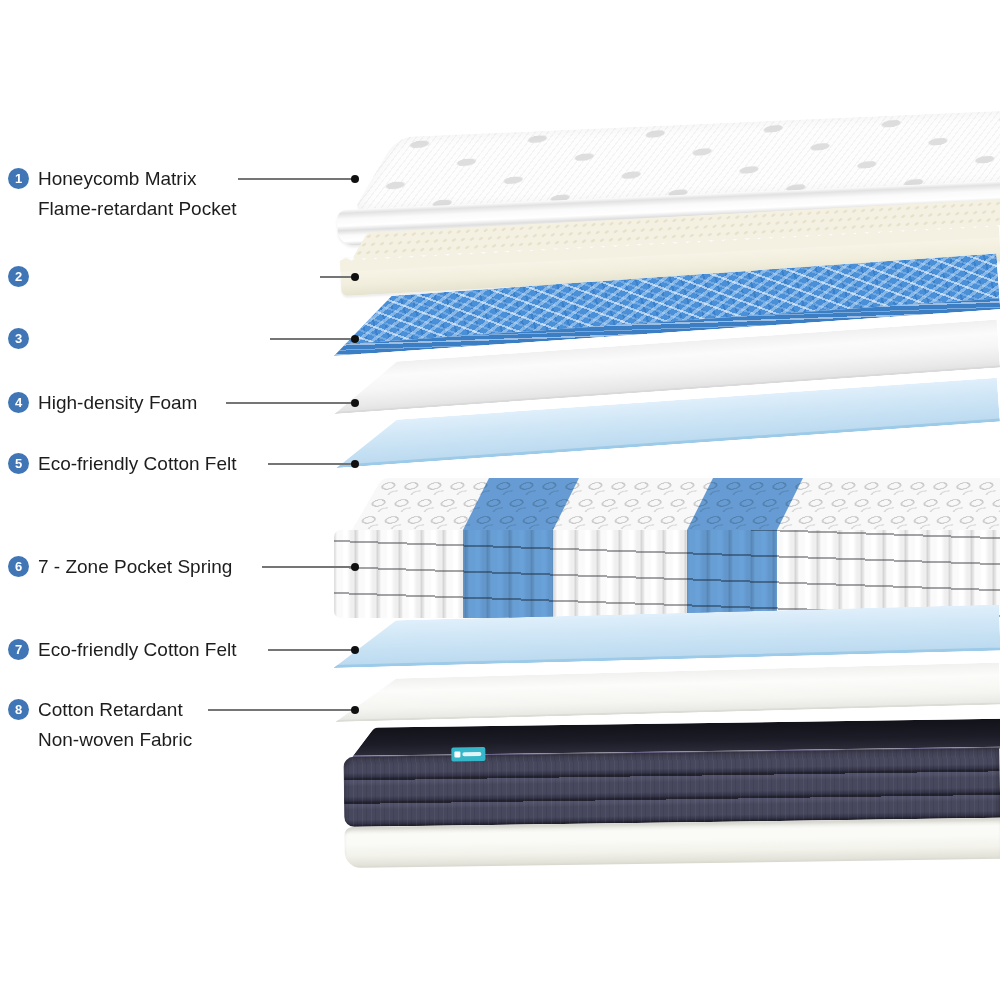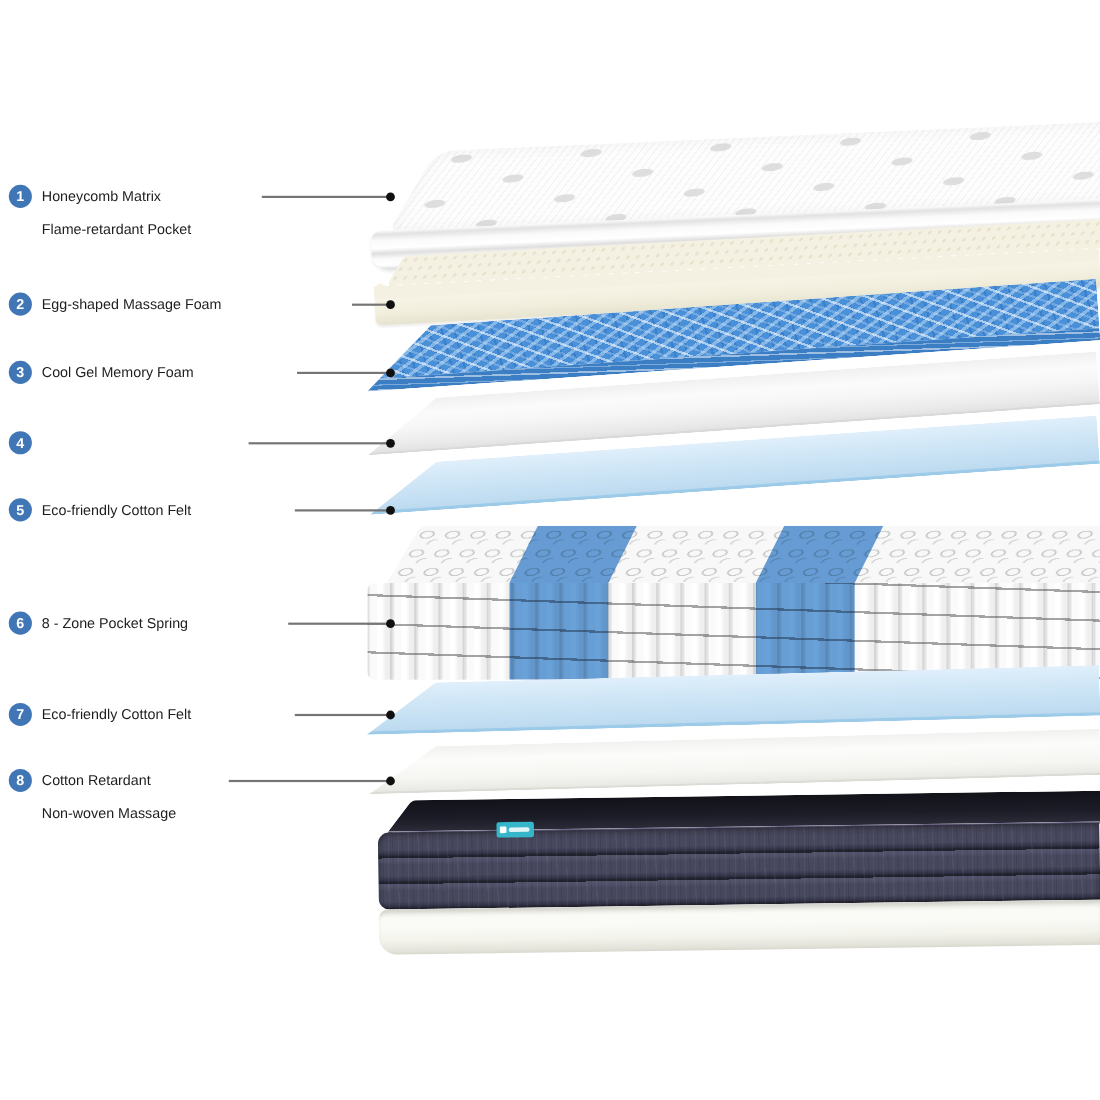--- a/index.html
+++ b/index.html
@@ -5,21 +5,21 @@
   html,body{margin:0;padding:0;}
   body{width:1000px;height:1000px;overflow:hidden;background:#fff;
        font-family:"Liberation Sans", sans-serif;}
   .canvas{position:relative;width:1000px;height:1000px;background:#fff;overflow:hidden;}
 
   
   .legend-row{position:absolute;left:8px;display:flex;align-items:flex-start;}
   .num{flex:0 0 auto;width:21px;height:21px;border-radius:50%;
        background:var(--bullet,#4076b5);color:#fff;font-size:13px;font-weight:bold;
        display:flex;align-items:center;justify-content:center;margin-top:4px;}
-  .lbl-block{margin-left:9px;color:var(--text,#1d1d1d);font-size:13px;line-height:30px;white-space:nowrap;}
+  .lbl-block{margin-left:9px;color:var(--text,#1d1d1d);font-size:19px;line-height:30px;white-space:nowrap;}
 
   
   .lead{position:absolute;height:2px;background:var(--line,#777);z-index:9;}
   .lead::after{content:"";position:absolute;right:-5px;top:-3px;width:8px;height:8px;
                border-radius:50%;background:var(--dot,#111);}
 
   
   .layer{position:absolute;}
   .face{position:absolute;}
 
@@ -124,46 +124,45 @@
 
   <div class="legend-row" style="top:164px;">
     <span class="num">1</span>
     <span class="lbl-block">
       <span>Honeycomb Matrix</span><br>
       <span>Flame-retardant Pocket</span>
     </span>
   </div>
   <div class="legend-row" style="top:262px;">
     <span class="num">2</span>
-    <span class="lbl-block">Egg-shaped Massage Foam</span>
   </div>
   <div class="legend-row" style="top:324px;">
     <span class="num">3</span>
-    <span class="lbl-block">Cool Gel Memory Foam</span>
   </div>
   <div class="legend-row" style="top:388px;">
     <span class="num">4</span>
+    <span class="lbl-block">High-density Foam</span>
   </div>
   <div class="legend-row" style="top:449px;">
     <span class="num">5</span>
     <span class="lbl-block">Eco-friendly Cotton Felt</span>
   </div>
   <div class="legend-row" style="top:552px;">
     <span class="num">6</span>
-    <span class="lbl-block">8 - Zone Pocket Spring</span>
+    <span class="lbl-block">7 - Zone Pocket Spring</span>
   </div>
   <div class="legend-row" style="top:635px;">
     <span class="num">7</span>
     <span class="lbl-block">Eco-friendly Cotton Felt</span>
   </div>
   <div class="legend-row" style="top:695px;">
     <span class="num">8</span>
     <span class="lbl-block">
       <span>Cotton Retardant</span><br>
-      <span>Non-woven Massage</span>
+      <span>Non-woven Fabric</span>
     </span>
   </div>
 
   <div class="lead" style="left:238px;top:178px;width:116px;"></div>
   <div class="lead" style="left:320px;top:276px;width:34px;"></div>
   <div class="lead" style="left:270px;top:338px;width:84px;"></div>
   <div class="lead" style="left:226px;top:402px;width:128px;"></div>
   <div class="lead" style="left:268px;top:463px;width:86px;"></div>
   <div class="lead" style="left:262px;top:566px;width:92px;"></div>
   <div class="lead" style="left:268px;top:649px;width:86px;"></div>

